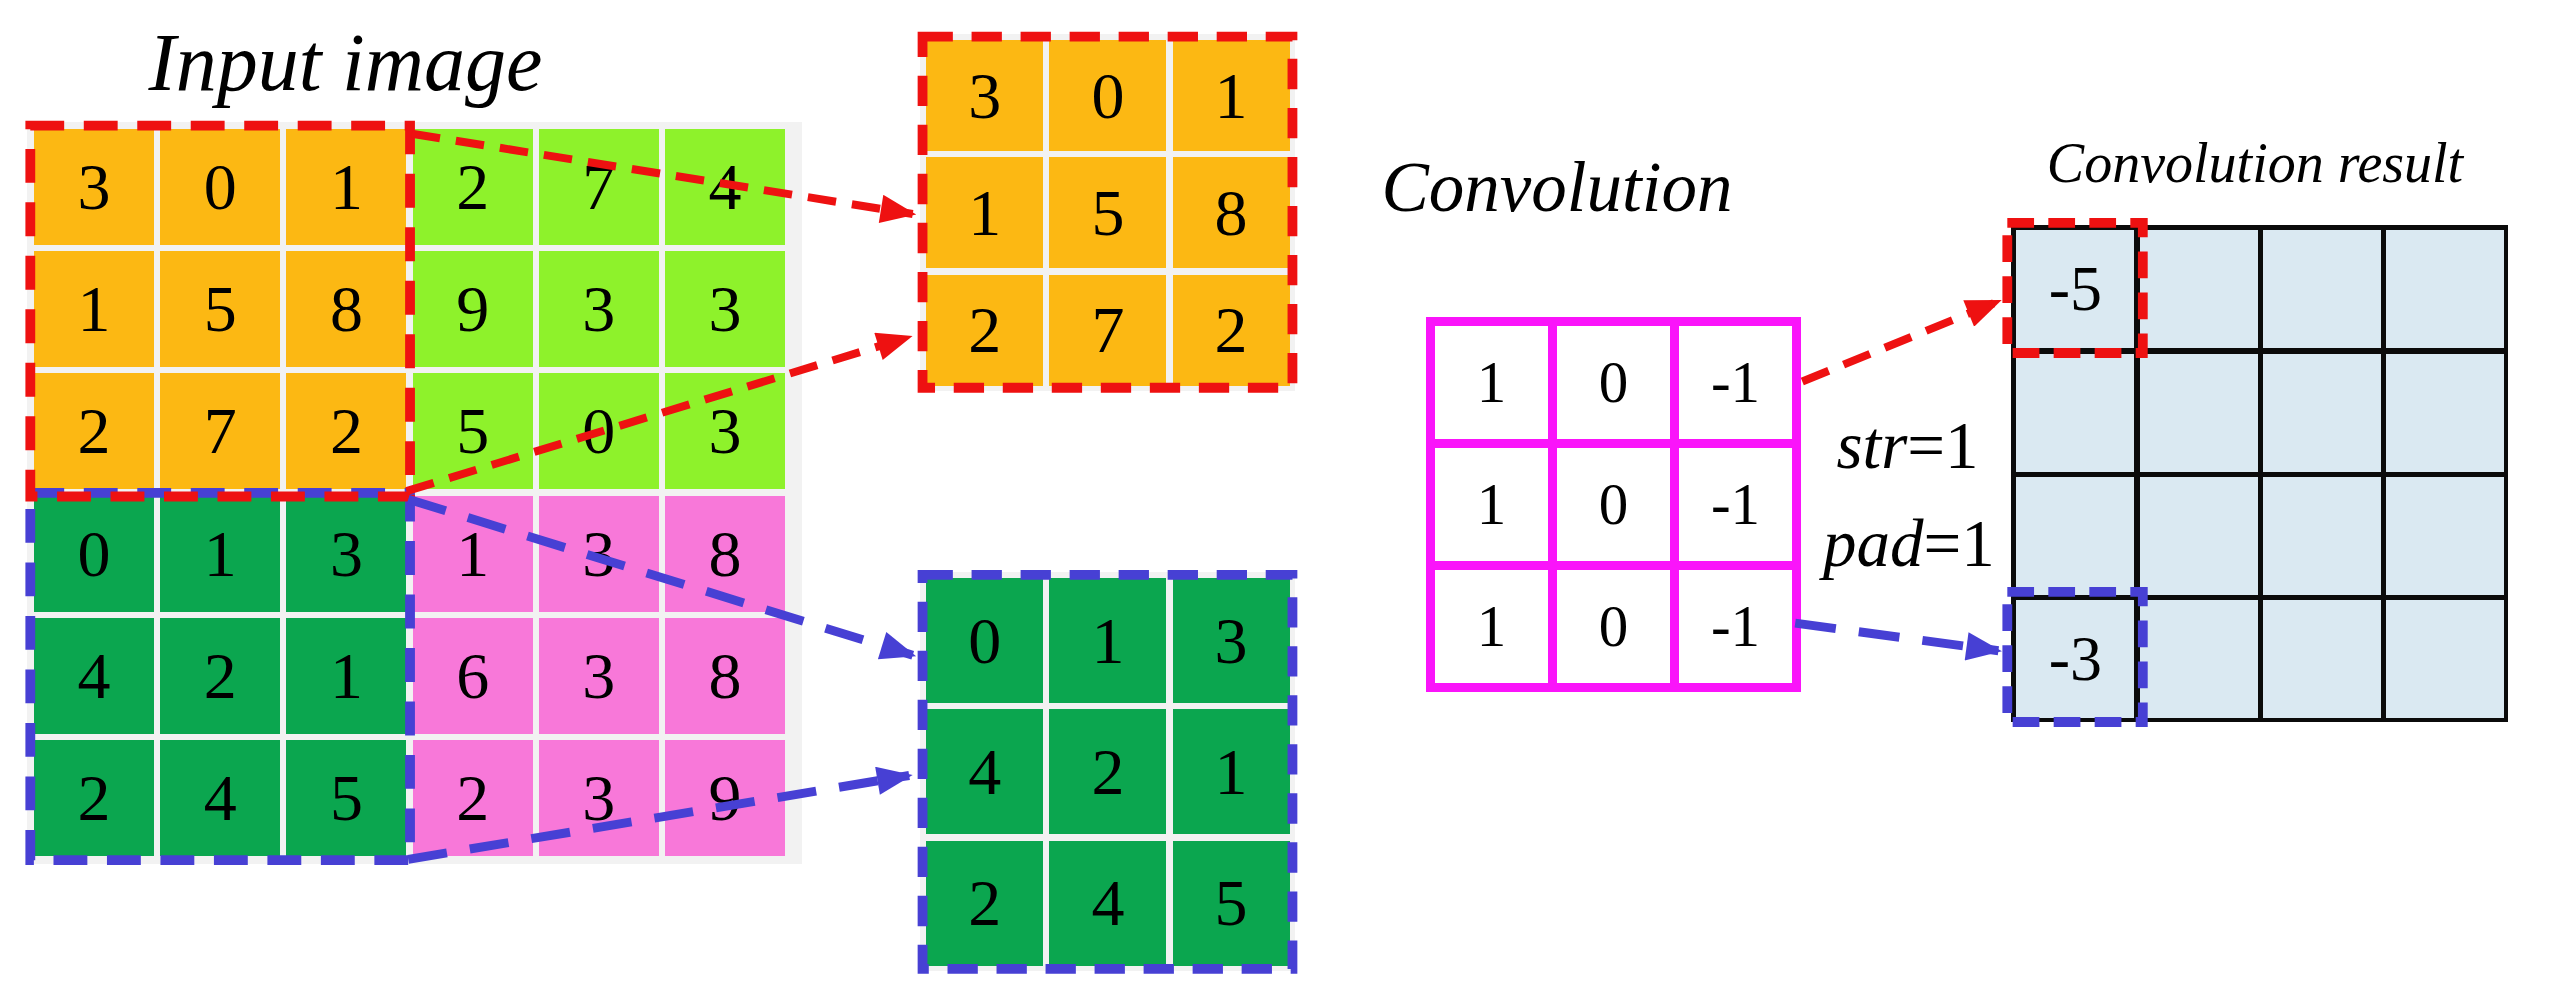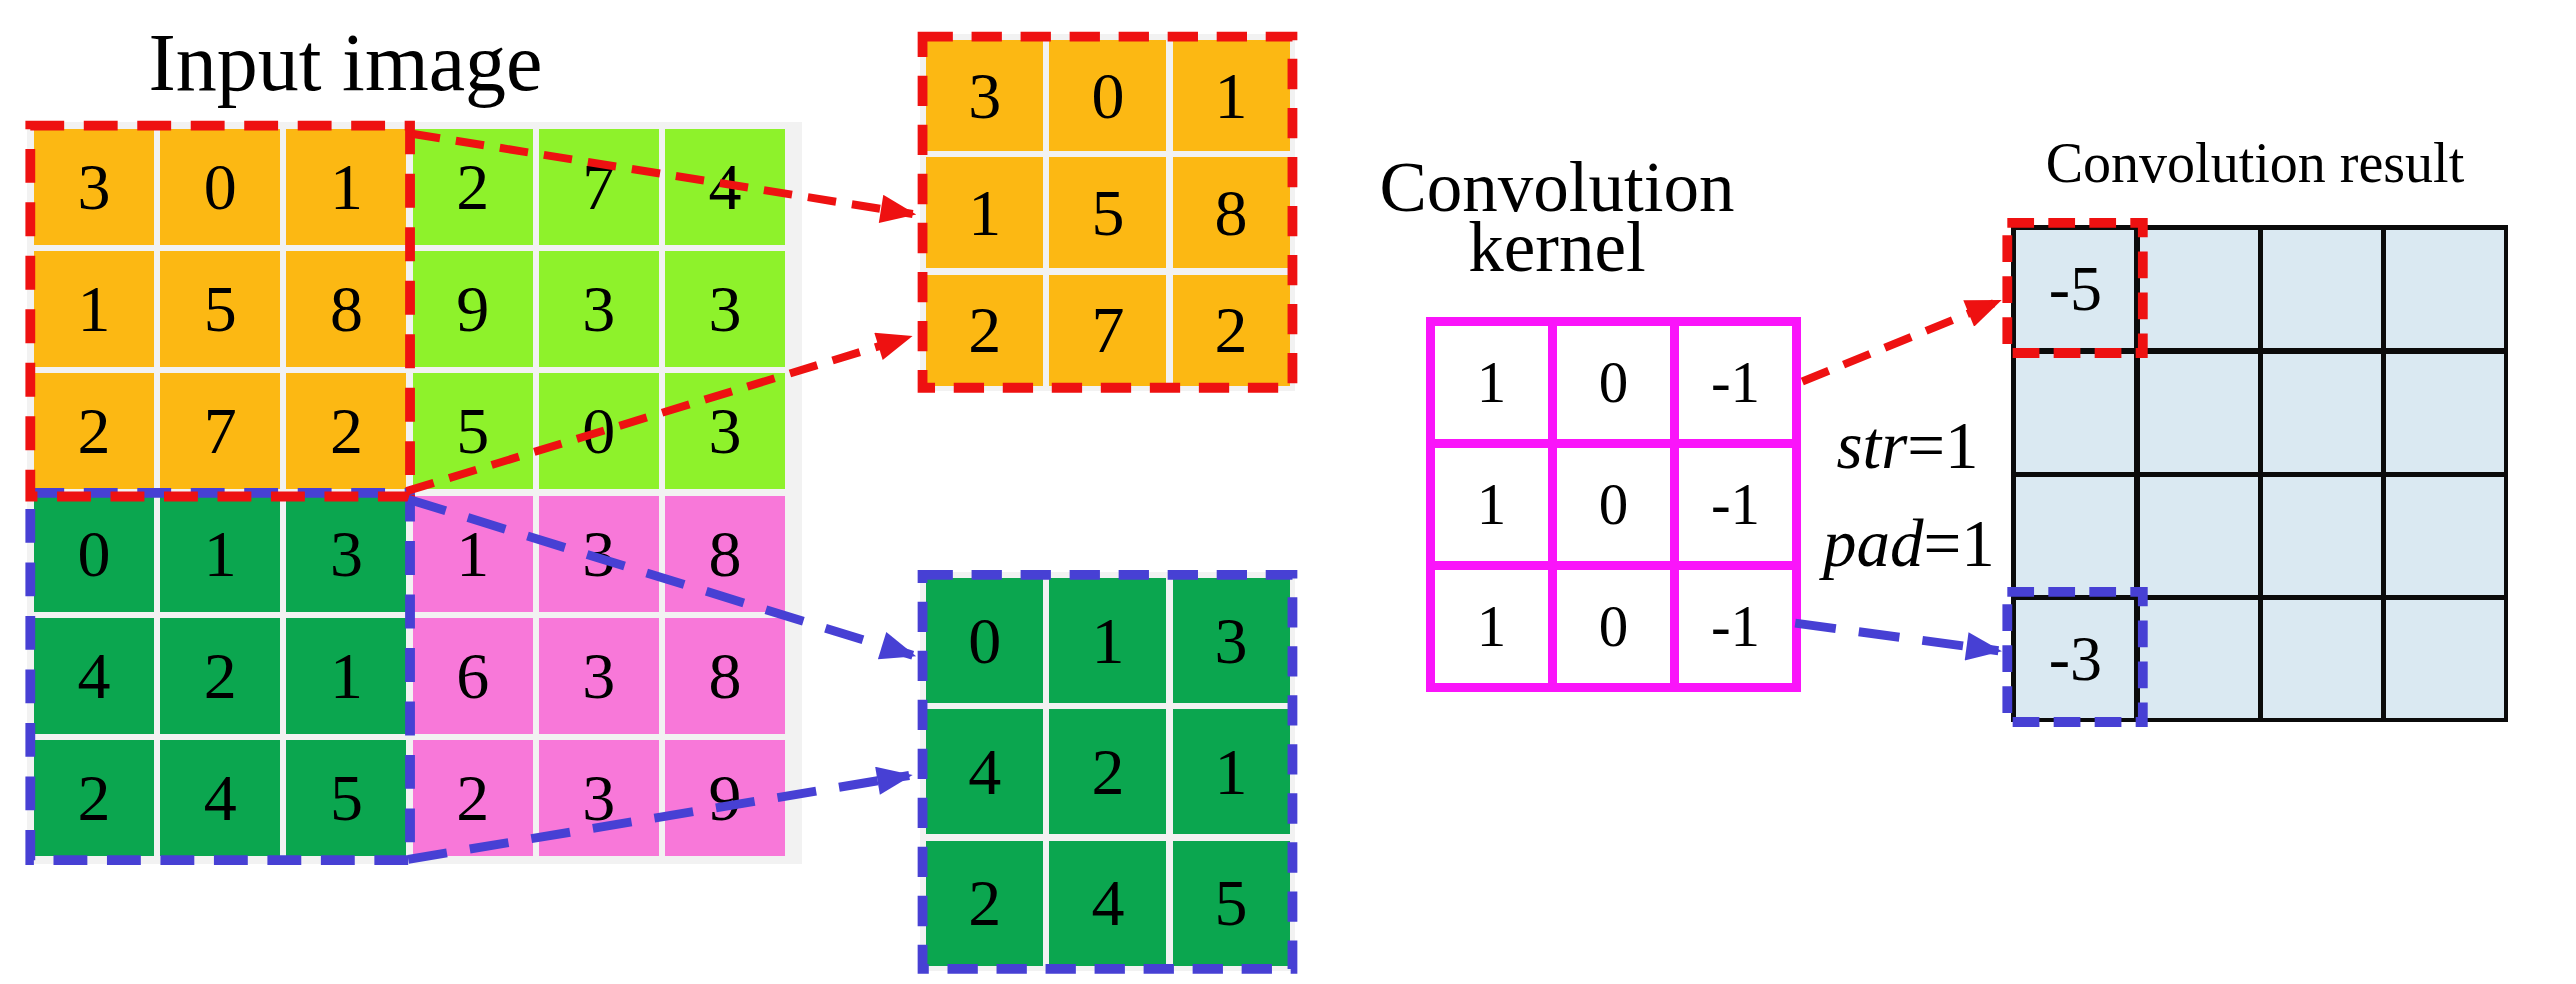--- a/index.html
+++ b/index.html
@@ -3,21 +3,21 @@
 <meta charset="utf-8">
 <style>
   html,body{margin:0;padding:0;background:#ffffff;}
   body{
     position:relative;
     width:2576px;height:985px;
     overflow:hidden;
     font-family:"Liberation Serif","DejaVu Serif",serif;
     color:#000;
   }
-  .title{position:absolute;text-align:center;line-height:1.05;white-space:nowrap;}
+  .title{position:absolute;text-align:center;line-height:1.05;white-space:nowrap;font-style:italic;}
   .input-title{left:78px;top:19.6px;width:535px;font-size:82px;}
   .kernel-title{left:1343px;top:157px;width:428px;font-size:71px;line-height:0.85;}
   .result-title{left:1943px;top:134px;width:624px;font-size:56px;}
 
   .grid{position:absolute;display:grid;box-sizing:border-box;}
   .grid .cell{display:flex;align-items:center;justify-content:center;}
 
   .input-grid{
     left:27px;top:122px;width:775px;height:742px;
     padding:7.1px;gap:6.2px;
@@ -136,21 +136,20 @@
     <div class="cell">4</div>
     <div class="cell">2</div>
     <div class="cell">1</div>
     <div class="cell">2</div>
     <div class="cell">4</div>
     <div class="cell">5</div>
   </div>
 
 <div class="title kernel-title">
   <div>Convolution</div>
-  <div>kernel</div>
 </div>
 
 <div class="grid kernel-grid">
     <div class="cell">1</div>
     <div class="cell">0</div>
     <div class="cell">-1</div>
     <div class="cell">1</div>
     <div class="cell">0</div>
     <div class="cell">-1</div>
     <div class="cell">1</div>

